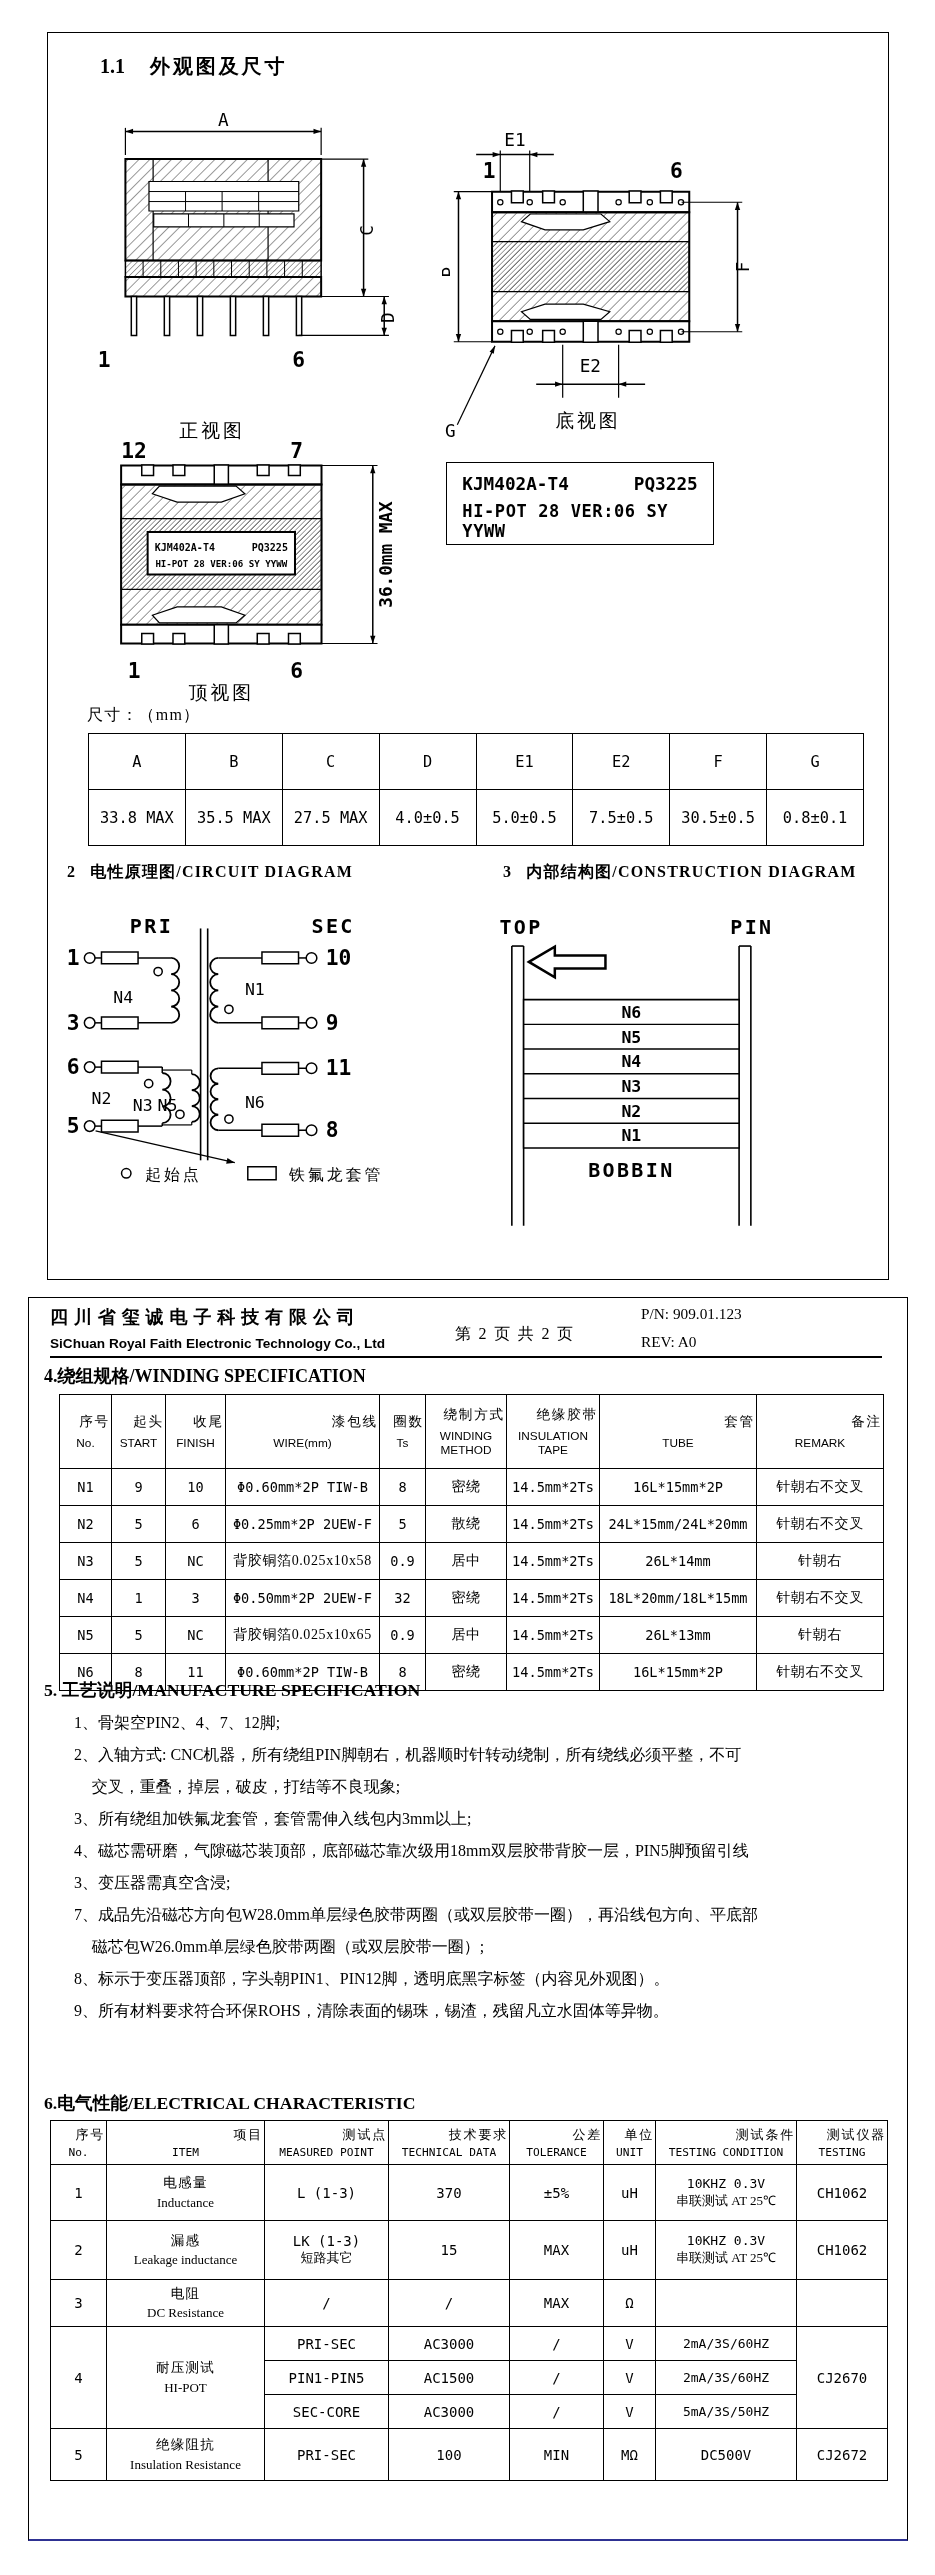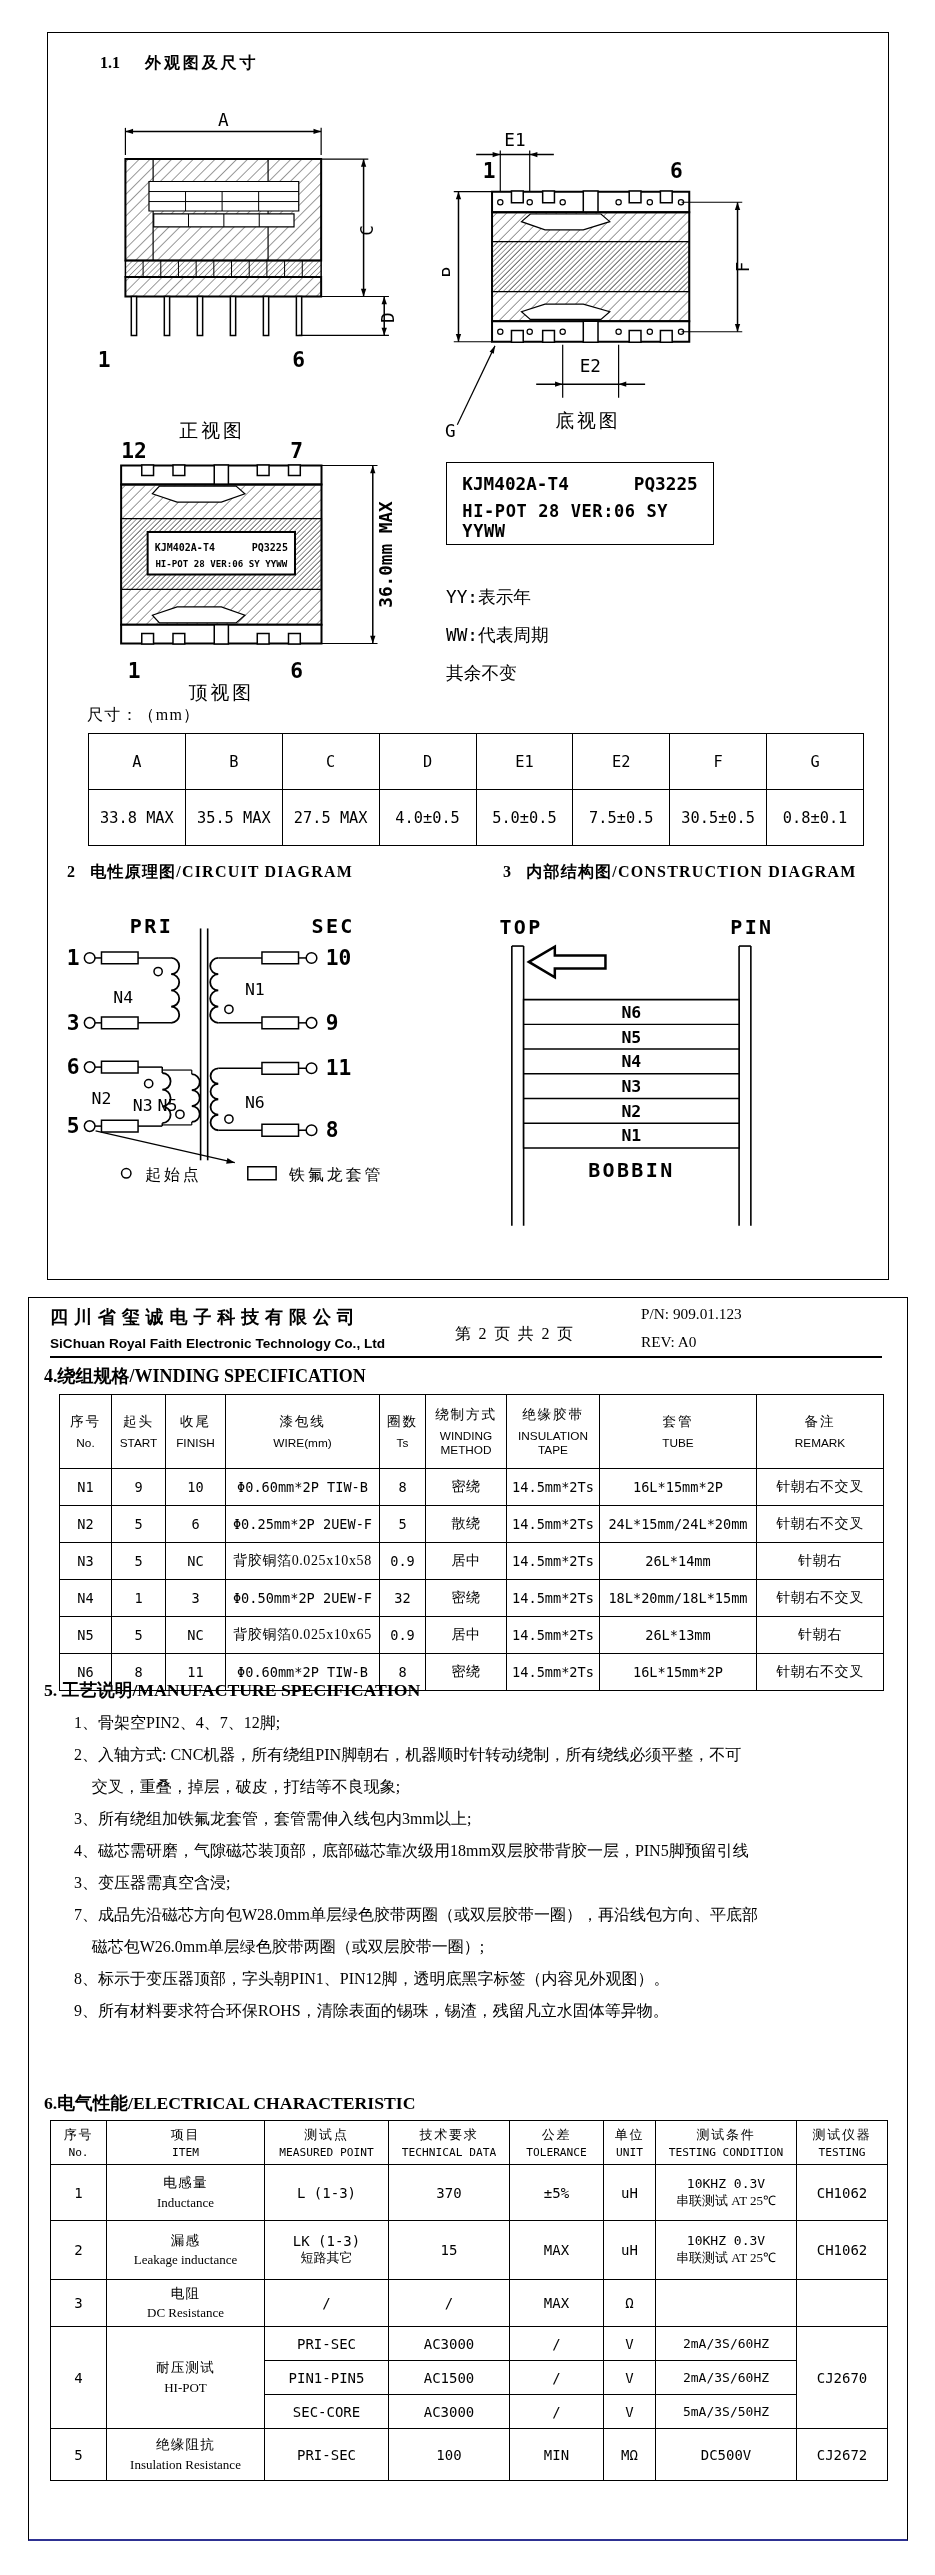--- a/index.html
+++ b/index.html
@@ -1,21 +1,21 @@
 <!DOCTYPE html>
 <html style="font-size:9.4px"><head>
 <meta charset="utf-8">
 <style>
   html,body{margin:0;padding:0;background:#fff;}
   #page{position:relative;width:935px;height:2576px;background:#fff;color:#000;overflow:hidden;
         font-family:"Liberation Serif",serif;}
   .abs{position:absolute;}
   .box{position:absolute;border:1.2px solid #000;}
   
-  .h11{left:100px;top:53px;font-size:16px;font-weight:bold;}
+  .h11{left:100px;top:53px;font-size:20px;font-weight:bold;}
   .h11 .gap{margin-left:25px;letter-spacing:2.9px;}
   .sech{font-size:16px;font-weight:bold;}
   .sech .gap{margin-left:15.3px;letter-spacing:1.2px;}
   .dimslabel{left:87px;top:705px;font-size:16px;letter-spacing:1.2px;}
   
   .dlab{font-family:"DejaVu Sans Mono",monospace;font-size:30px;}
   .pnum{font-family:"DejaVu Sans Mono",monospace;font-size:36px;font-weight:bold;}
   .cap{font-family:"Liberation Serif",serif;font-size:32px;letter-spacing:5px;}
   .wlab{font-family:"DejaVu Sans Mono",monospace;font-size:28px;}
   .biglab{font-family:"DejaVu Sans Mono",monospace;font-size:34px;font-weight:bold;letter-spacing:4px;}
@@ -43,21 +43,21 @@
   .revline{left:641px;top:1333px;font-size:15.3px;}
   .hrule{left:50px;top:1356px;width:832px;height:2.4px;background:#000;}
   .t4{left:44px;top:1364px;font-size:18px;font-weight:bold;}
   .t5{left:44px;top:1678px;font-size:17.7px;font-weight:bold;}
   .t6{left:44px;top:2091px;font-size:17.7px;font-weight:bold;}
   
   .wtab{position:absolute;left:59px;top:1394px;width:825px;text-align:center;font-size:13.6px;}
   .wtab td{border:0.9px solid #000;}
   .wtab .hd td{height:71px;}
   .wtab .dr td{height:34px;}
-  .hcn{font-family:Liberation Sans, sans-serif;font-size:13.6px;letter-spacing:1.8px;margin-bottom:4.1px;}
+  .hcn{font-family:Liberation Sans, sans-serif;font-size:13.6px;letter-spacing:1.8px;margin-bottom:4.1px;text-align:right;}
   .hen{font-family:"Liberation Sans",sans-serif;font-size:11.8px;}
   .mono{font-family:"DejaVu Sans Mono",monospace;font-size:13.6px;}
   .cnv{font-family:"Liberation Serif",serif;font-size:14px;letter-spacing:0.6px;}
   
   .mfg{left:74px;top:1707px;width:825px;font-size:16px;}
   .mfg .ln{height:32px;line-height:32px;white-space:nowrap;}
   .mfg .cont{padding-left:17.7px;}
   
   .etab{position:absolute;left:50px;top:2120px;width:837px;text-align:center;}
   .etab td{border:0.9px solid #000;}
@@ -275,25 +275,20 @@
     <text class="pnum" x="383" y="405" text-anchor="middle">6</text>
     <text class="cap" x="255" y="442" text-anchor="middle">顶视图</text>
   </svg>
 
   <div class="abs markbox">
     <div class="l1">
       <span>KJM402A-T4</span>
       <span>PQ3225</span>
     </div>
     <div class="l2">HI-POT 28 VER:06 SY YYWW</div>
-  </div>
-  <div class="abs marknotes">
-    <div>YY:表示年</div>
-    <div>WW:代表周期</div>
-    <div>其余不变</div>
   </div>
 
   <div class="abs dimslabel">尺寸：（mm）</div>
   <table class="dimtab">
     <tbody>
         <tr>
       <td>A</td>
       <td>B</td>
       <td>C</td>
       <td>D</td>

